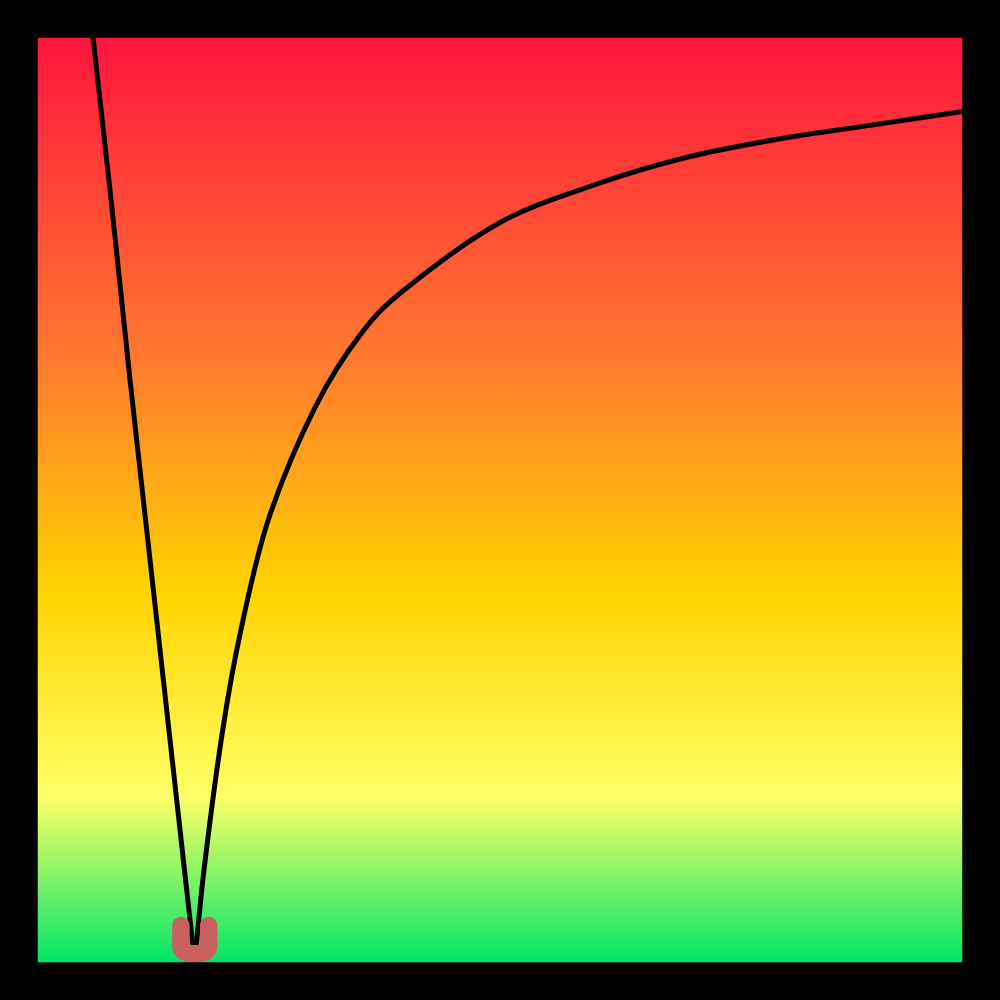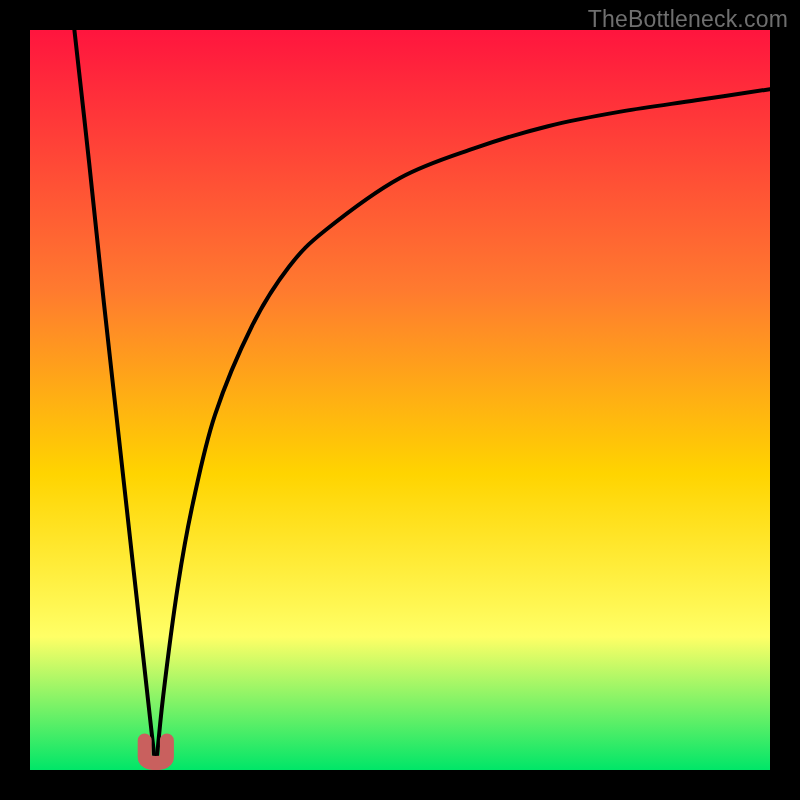--- a/index.html
+++ b/index.html
@@ -53,14 +53,13 @@
           <stop id="g4" offset="100%" stop-color="#00e668"></stop>
         </linearGradient>
       </defs>
       <rect x="0" y="0" width="740" height="740" fill="url(#bg-grad)"></rect>
       <path id="curve-left" fill="none" stroke="#000000" stroke-width="4" stroke-linecap="round" stroke-linejoin="round" d="M 44.4 0 C 46.86666666666667 22.200000000000006, 54.266666666666666 87.56666666666672, 59.2 133.20000000000005 C 64.13333333333334 178.83333333333337, 69.06666666666666 228.16666666666669, 74 273.8 C 78.93333333333334 319.43333333333334, 83.86666666666666 362.6, 88.8 407 C 93.73333333333333 451.4, 99.9 506.90000000000003, 103.60000000000001 540.2 C 107.30000000000001 573.5, 108.53333333333333 584.5999999999999, 111 606.8 C 113.46666666666667 629, 115.93333333333334 651.1999999999999, 118.4 673.4 C 120.86666666666667 695.6, 124.56666666666668 728.9, 125.80000000000001 740"></path>
       <path id="curve-right" fill="none" stroke="#000000" stroke-width="4" stroke-linecap="round" stroke-linejoin="round" d="M 125.80000000000001 740 C 127.03333333333335 727.6666666666666, 129.5 696.8333333333334, 133.2 666 C 136.89999999999998 635.1666666666666, 143.06666666666666 587.0666666666666, 148 555 C 152.93333333333334 522.9333333333334, 156.63333333333335 501.9666666666667, 162.8 473.6 C 168.96666666666667 445.23333333333335, 175.13333333333333 414.40000000000003, 185 384.8 C 194.86666666666667 355.2, 209.66666666666666 320.6666666666667, 222 296 C 234.33333333333334 271.3333333333333, 246.66666666666666 252.8333333333333, 259 236.79999999999995 C 271.3333333333333 220.76666666666662, 277.5 214.60000000000005, 296 199.80000000000007 C 314.5 185.00000000000009, 345.3333333333333 161.5666666666667, 370 148 C 394.6666666666667 134.4333333333333, 419.3333333333333 127.0333333333333, 444 118.39999999999998 C 468.6666666666667 109.76666666666665, 493.3333333333333 102.36666666666672, 518 96.20000000000005 C 542.6666666666666 90.03333333333337, 567.3333333333334 85.71666666666665, 592 81.39999999999998 C 616.6666666666666 77.0833333333333, 641.3333333333334 73.99999999999996, 666 70.29999999999995 C 690.6666666666666 66.59999999999995, 727.6666666666666 61.04999999999993, 740 59.19999999999993"></path>
       <path id="min-marker" fill="none" stroke="#c9605e" stroke-width="14" stroke-linecap="round" stroke-linejoin="round" d="M 114.7 710.4 L 114.7 727 Q 114.7 733 125.80000000000001 733 Q 136.9 733 136.9 727 L 136.9 710.4"></path>
     </svg>
   </div>
 
-  <div class="watermark">TheBottleneck.com</div>
 </div>
 
 </body></html>

